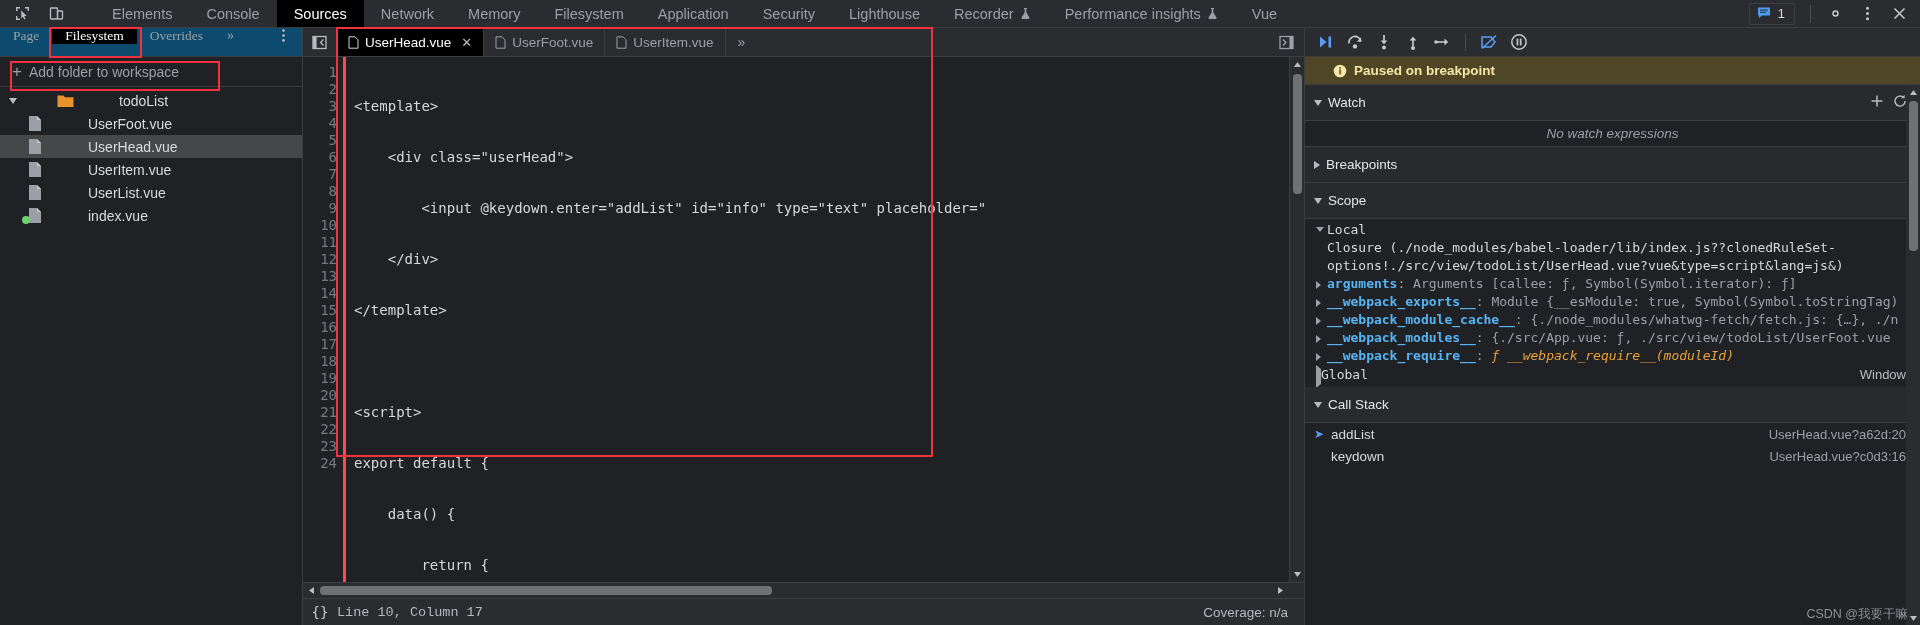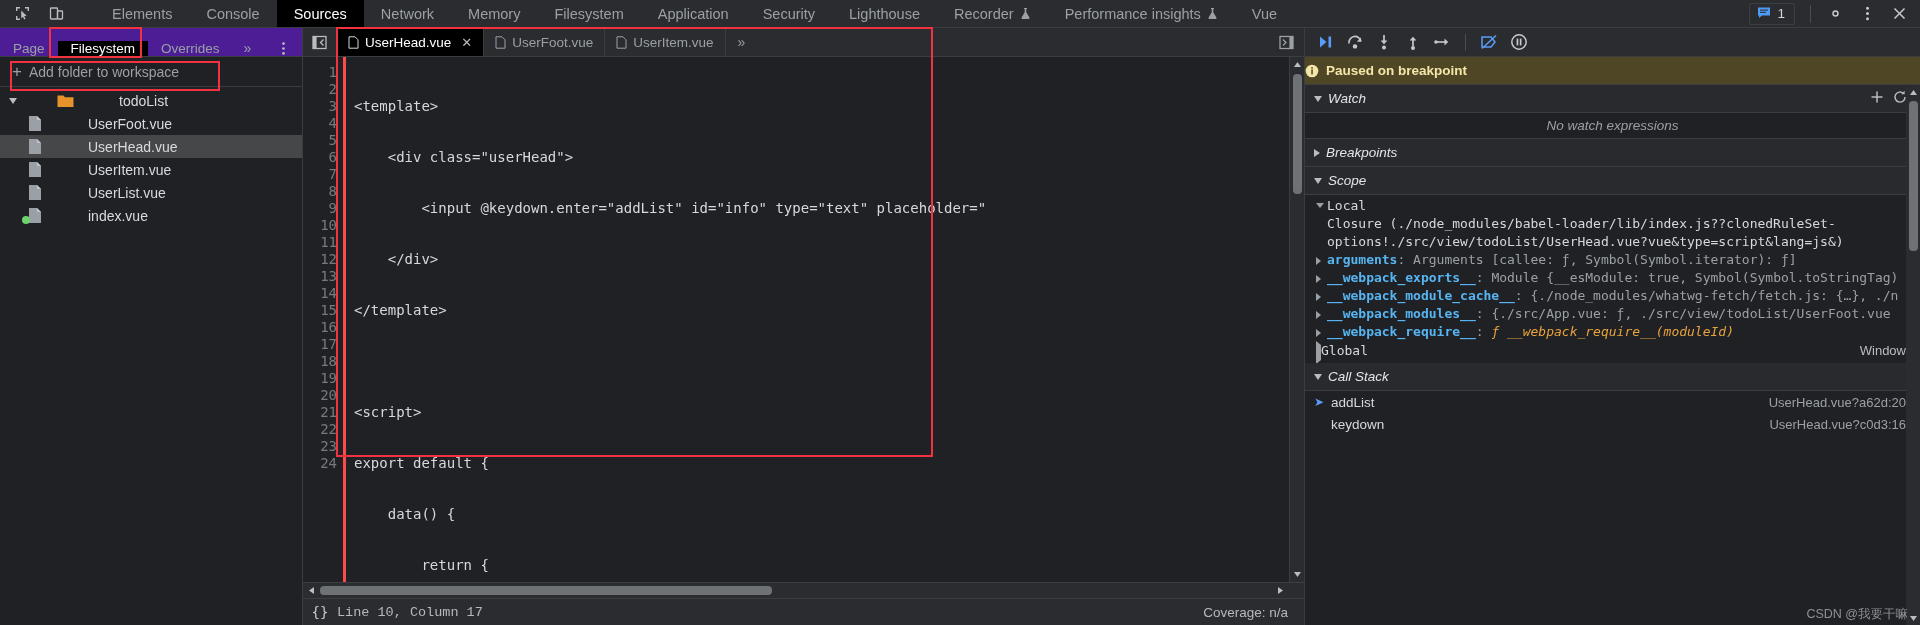--- a/index.html
+++ b/index.html
@@ -53,24 +53,25 @@
 
   
   .navigator {
     width: 303px; min-width: 303px;
     background: #202124;
     display: flex; flex-direction: column;
     border-right: 1px solid #3b3d40;
   }
   .nav-tabs {
     height: 29px; min-height: 29px;
-    background: #4c1d95;
-    display: flex; align-items: flex-end;
+    background: #0c4a6e;
+    display: flex; align-items: flex-start;
     border-bottom: 1px solid #3b3d40;
     position: relative;
+    font-family: Liberation Serif, serif;
   }
   .nav-tab {
     display: flex; align-items: center;
     padding: 0 13px;
     font-size: 13.5px; color: #9aa0a6;
     cursor: pointer; white-space: nowrap;
   }
   .nav-tab.active { background: #000; color: #fff; }
   .nav-more { display: flex; align-items: center; padding: 0 11px; color: #9aa0a6; font-size: 14px; cursor: pointer; }
   .nav-kebab { display: flex; align-items: center; padding: 0 11px; cursor: pointer; margin-left: auto; }
@@ -178,37 +179,36 @@
     border-bottom: 1px solid #3b3d40;
     padding-left: 6px;
   }
   .dbg-btn { width: 29px; height: 26px; display: flex; align-items: center; justify-content: center; cursor: pointer; }
   .dbg-sep { width: 1px; height: 17px; background: #4a4c50; margin: 0 9px; }
 
   .paused-banner {
     height: 24px; min-height: 28px;
     background: #4f4625;
     display: flex; align-items: center;
-    padding-left: 0; gap: 7px;
+    padding-left: 28px; gap: 7px;
     font-size: 13.5px; color: #f3e6a8; font-weight: bold;
     border-bottom: 1px solid #3b3d40;
   }
   .warn-ico { width: 14px; height: 14px; }
 
   .dbg-scroll { flex: 1; overflow: hidden; display: flex; flex-direction: column; position: relative; }
 
   .sec-header {
-    height: 28px; min-height: 24px;
+    height: 36px; min-height: 24px;
     display: flex; align-items: center;
     padding-left: 9px; gap: 6px;
     font-size: 13.5px; color: #e2e5e8;
     border-bottom: 1px solid #3b3d40;
     background: #292a2d;
     cursor: pointer;
-    font-style: italic;
   }
   .sec-header .sec-actions { margin-left: auto; display: flex; align-items: center; gap: 9px; padding-right: 13px; }
   .tri { width: 0; height: 0; }
   .tri-down { border-left: 4.5px solid transparent; border-right: 4.5px solid transparent; border-top: 6px solid #b9bcc0; }
   .tri-right { border-top: 4.5px solid transparent; border-bottom: 4.5px solid transparent; border-left: 6px solid #b9bcc0; }
   .tri-sm-down { border-left: 4px solid transparent; border-right: 4px solid transparent; border-top: 5px solid #9aa0a6; }
   .tri-sm-right { border-top: 4px solid transparent; border-bottom: 4px solid transparent; border-left: 5px solid #9aa0a6; }
 
   .watch-empty {
     height: 26px; display: flex; align-items: center; justify-content: center;

